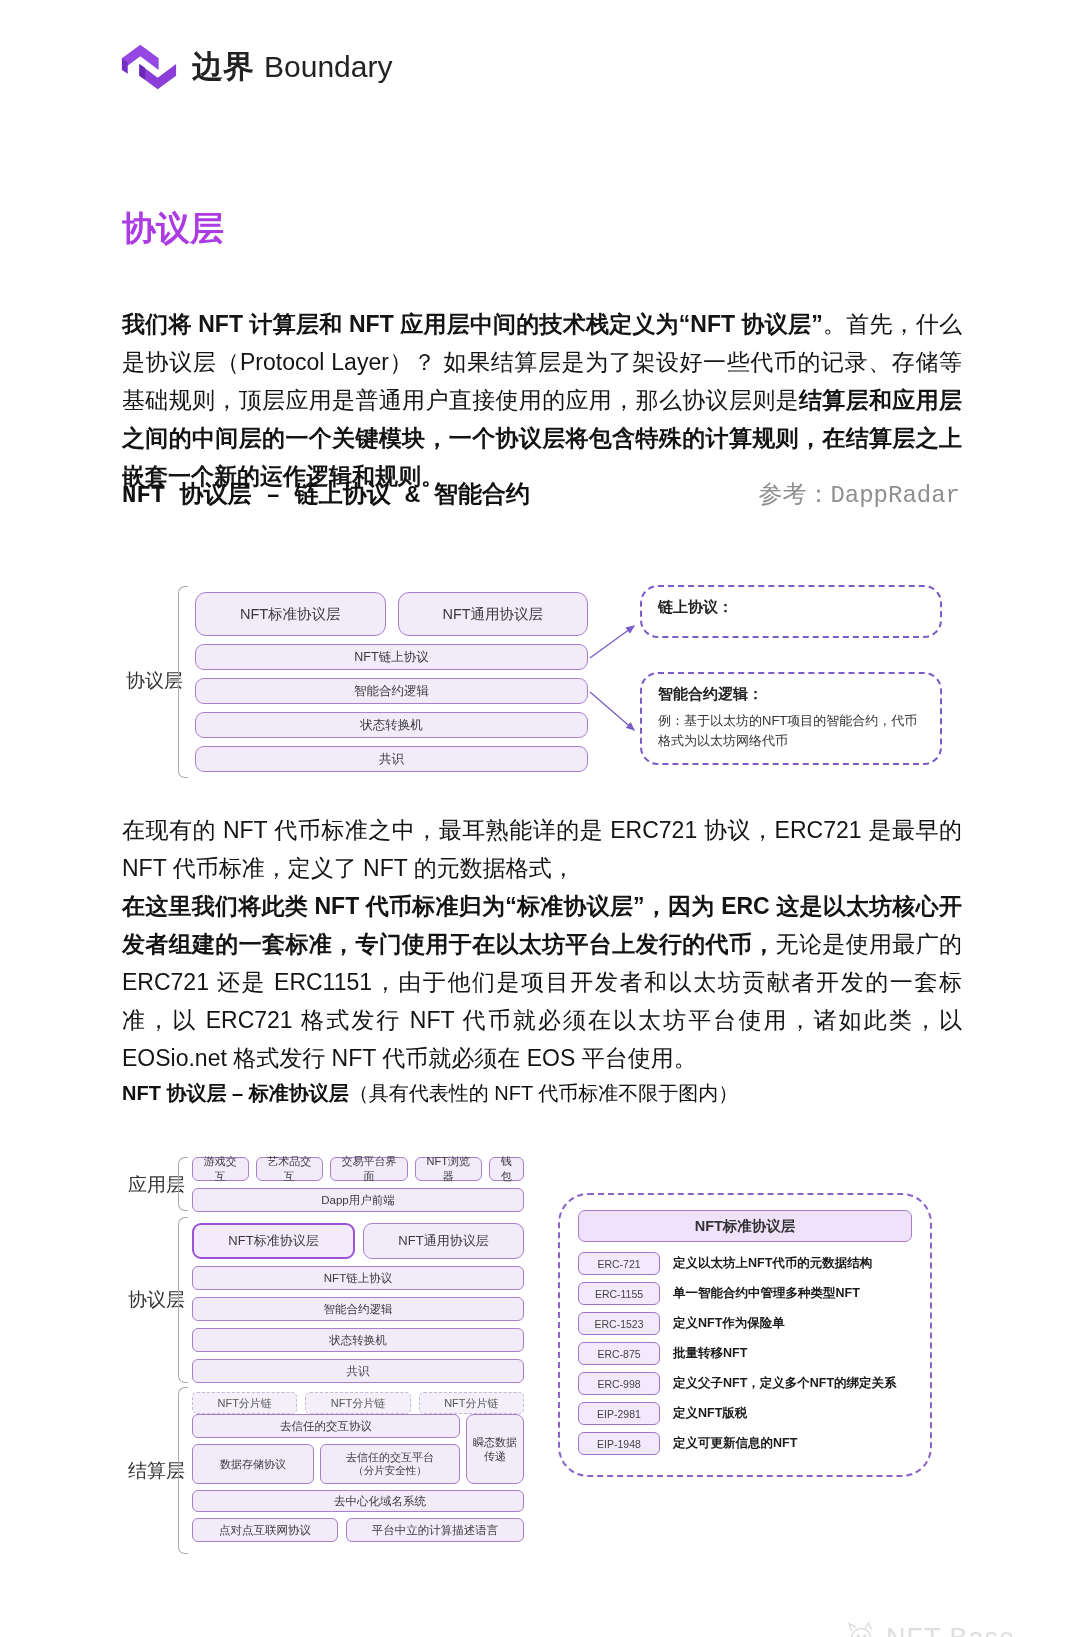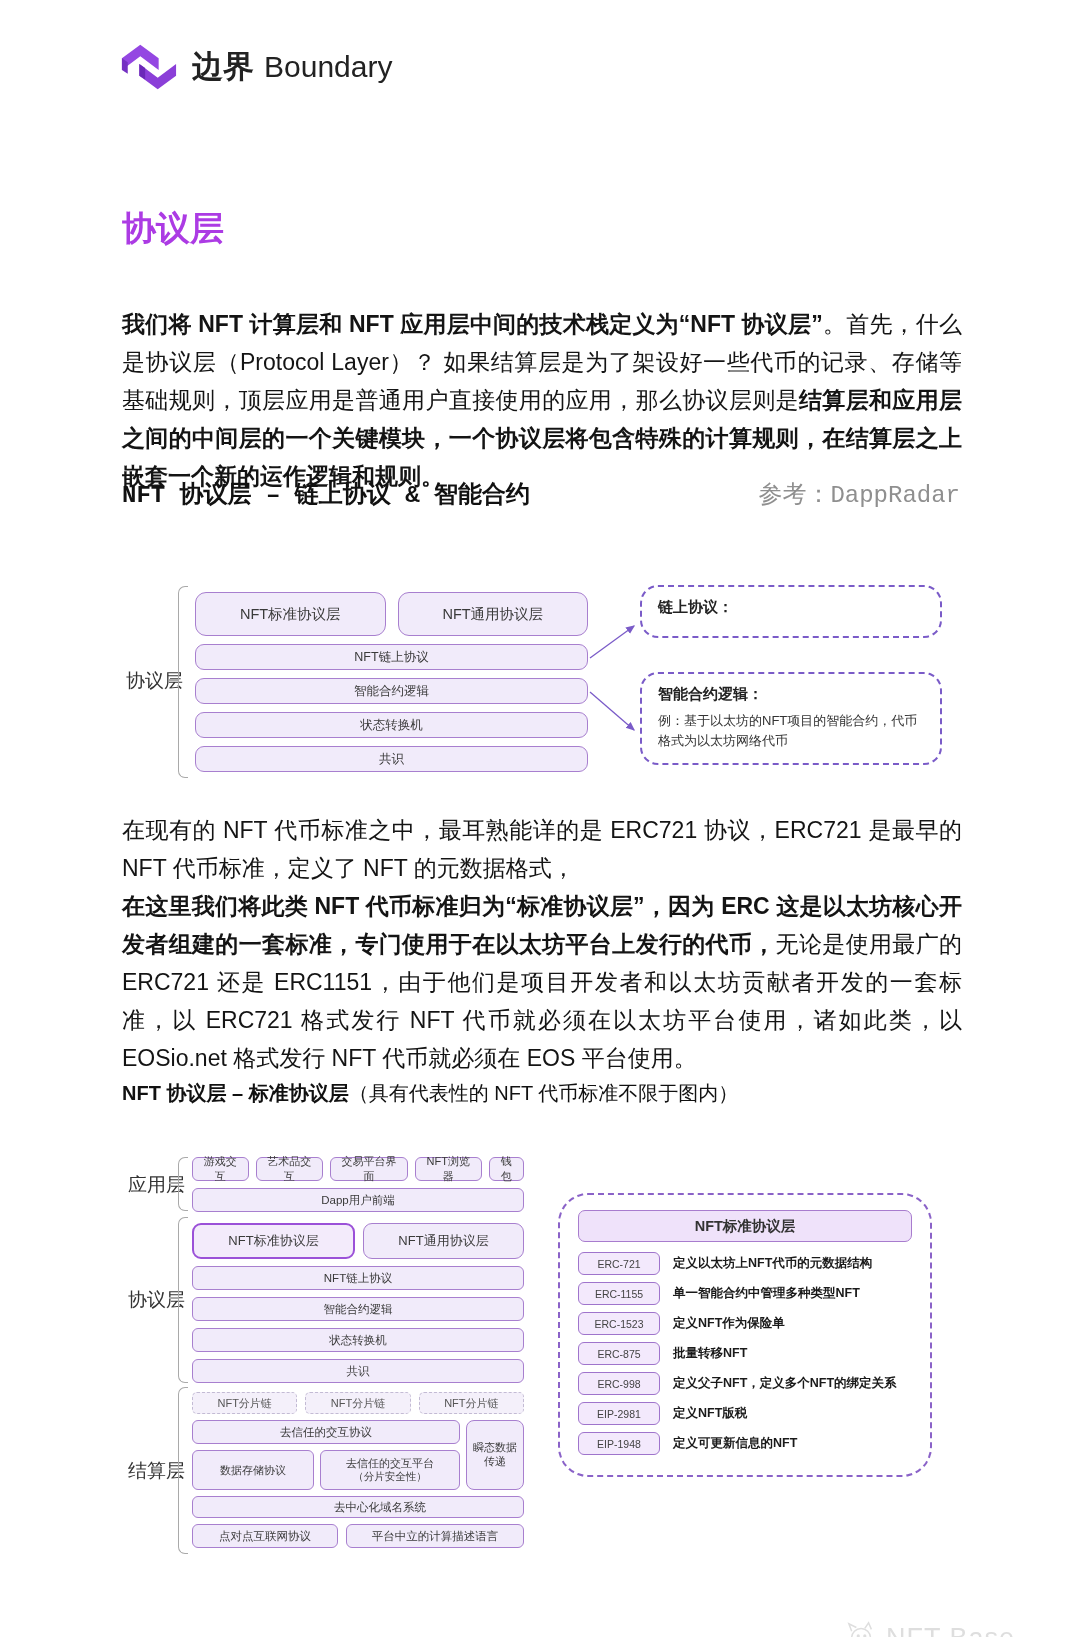--- a/index.html
+++ b/index.html
@@ -58,27 +58,27 @@
   .d2{left:120px;top:1148px;width:850px;height:430px;}
   .d2 .col{position:absolute;left:72px;top:9px;width:332px;}
   .d2 .flexr{display:flex;gap:7px;}
   .d2 .approw .dashbox,.d2 .approw .pbox{flex:auto;font-size:11px;padding:0 6px;height:24px;border-radius:6px;}
   .d2 .dapp{height:24px;margin-top:7px;font-size:11.5px;border-radius:6px;}
   .d2 .ptop{display:flex;gap:8px;height:36px;margin-top:11px;}
   .d2 .ptop .pbox{flex:1;font-size:13px;border-radius:9px;}
   .d2 .prow{height:24px;margin-top:7px;font-size:11.5px;border-radius:6px;}
   .d2 .shards{margin-top:9px;gap:8px;}
   .d2 .shards .dashbox{flex:1;height:22px;font-size:11px;}
-  .d2 .sgrid{display:flex;gap:6px;margin-top:6px;}
+  .d2 .sgrid{display:flex;gap:6px;}
   .d2 .sleft{flex:1;}
   .d2 .trust{height:24px;font-size:11.5px;border-radius:6px;}
   .d2 .srow{display:flex;gap:6px;margin-top:6px;}
   .d2 .srow .pbox{height:40px;font-size:11px;border-radius:6px;flex:1;flex-direction:column;line-height:1.3;}
   .d2 .srow .pbox .sub{font-size:10.5px;}
-  .d2 .transient{width:58px;font-size:11px;line-height:1.3;border-radius:8px;padding:12px 4px;font-family:Liberation Mono, monospace;}
+  .d2 .transient{width:58px;font-size:11px;line-height:1.3;border-radius:8px;padding:12px 4px;}
   .d2 .dns{height:22px;margin-top:6px;font-size:11.5px;border-radius:6px;padding-left:44px;}
   .d2 .brow{margin-top:6px;gap:8px;}
   .d2 .brow .pbox{height:24px;font-size:11.5px;border-radius:6px;}
   .d2 .brow .p2p{flex:0.9;}
   .d2 .brow .lang{flex:1.1;}
 
   
   .panel{position:absolute;left:438px;top:45px;width:374px;height:284px;border:2.5px dashed #8A62C8;
          border-radius:30px;box-sizing:border-box;padding:15px 18px 0;background:#fff;}
   .panel .phead{height:30px;background:#EFE2FA;border:1.6px solid #A87CCE;border-radius:7px;

